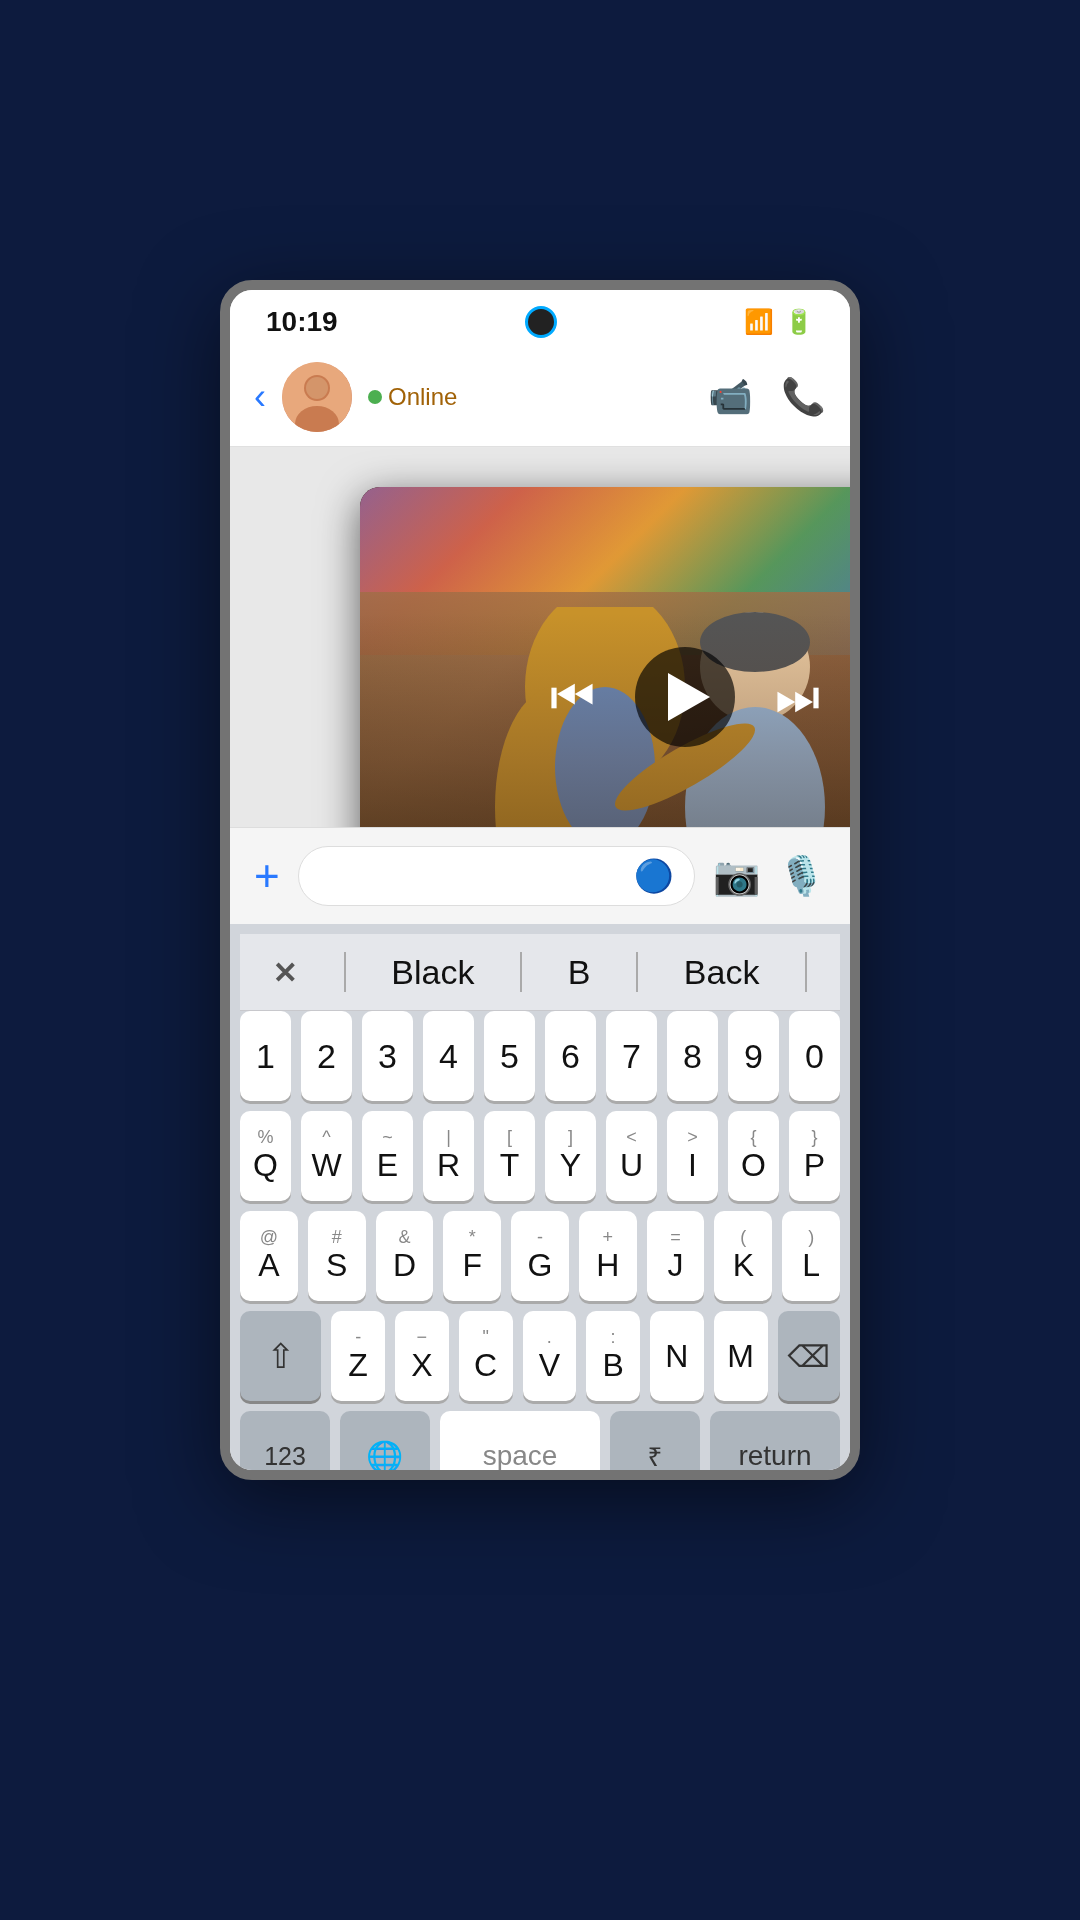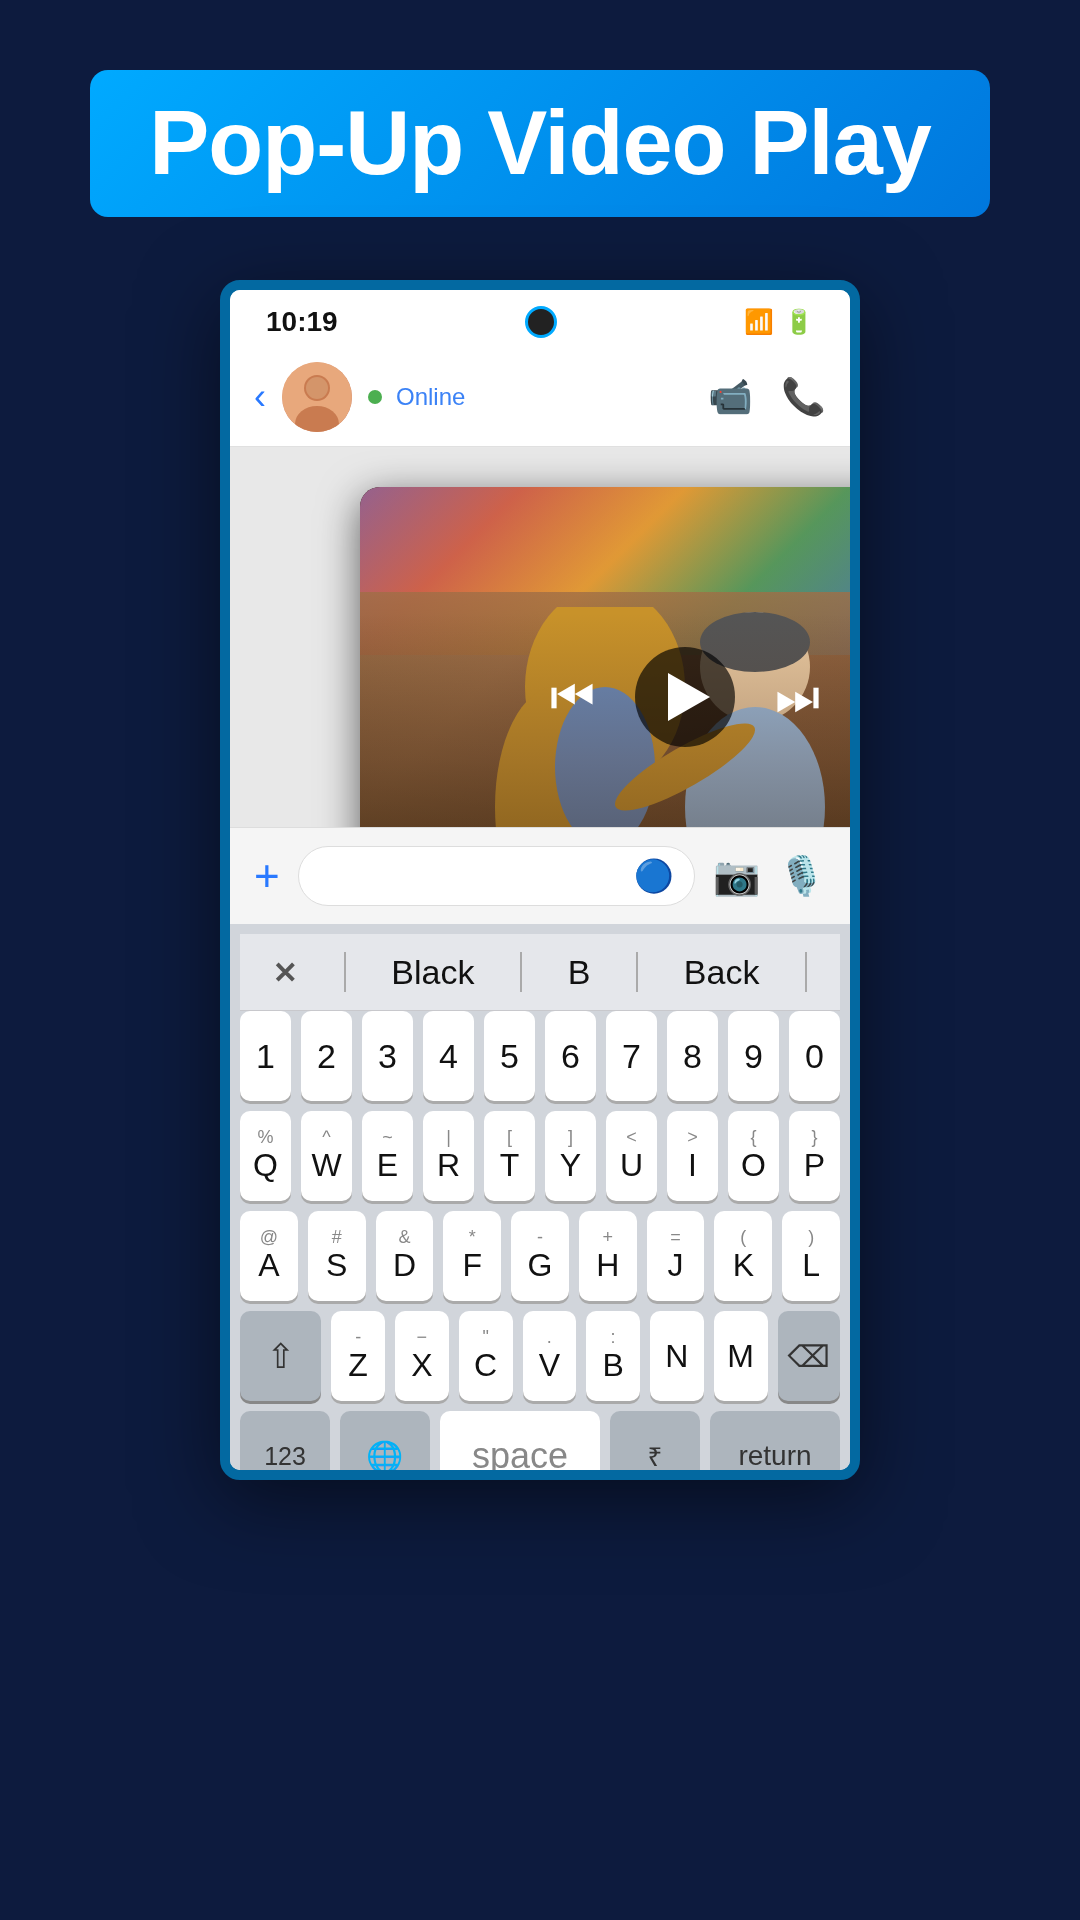--- a/index.html
+++ b/index.html
@@ -45,22 +45,22 @@
       top: 280px;
       left: 50%;
       transform: translateX(-50%);
       width: 640px;
       height: 1200px;
     }
     .phone-frame {
       width: 100%;
       height: 100%;
       background: #f2f2f2;
-      border-radius: 20px;
-      border: 10px solid #0369a1;
+      border-radius: 32px;
+      border: 10px solid #737373;
       box-shadow: 0 20px 80px rgba(0,0,0,0.5);
       overflow: hidden;
       position: relative;
     }
 
     
     .status-bar {
       display: flex;
       justify-content: space-between;
       align-items: center;
@@ -125,24 +125,24 @@
     .contact-info {
       flex: 1;
     }
     .contact-name {
       font-size: 32px;
       font-weight: 700;
       color: #111;
     }
     .contact-status {
       font-size: 24px;
-      color: #3b82f6;
-      display: flex;
-      align-items: center;
-      gap: 14px;
+      color: #a16207;
+      display: flex;
+      align-items: center;
+      gap: 6px;
     }
     .online-dot {
       width: 14px;
       height: 14px;
       background: #4caf50;
       border-radius: 50%;
     }
     .chat-actions {
       display: flex;
       gap: 28px;
@@ -373,31 +373,28 @@
       flex: 1;
       background: white;
       border-radius: 10px;
       box-shadow: 0 3px 0 #aaa;
       height: 90px;
       display: flex;
       align-items: center;
       justify-content: center;
     }
     .key-space span {
-      font-size: 36px;
+      font-size: 28px;
       color: #888;
     }
   </style>
 </head>
 <body>
 
 <div class="header">
-  <div class="header-subtitle-box">
-    <div class="header-subtitle">Pop-Up Video Play</div>
-  </div>
 </div>
 
 <div class="phone-container">
   <div class="phone-frame">
 
     <div class="status-bar">
       <span class="status-time">10:19</span>
       <div class="camera-dot"></div>
       <div class="status-icons">
         <span class="status-icon">📶</span>

